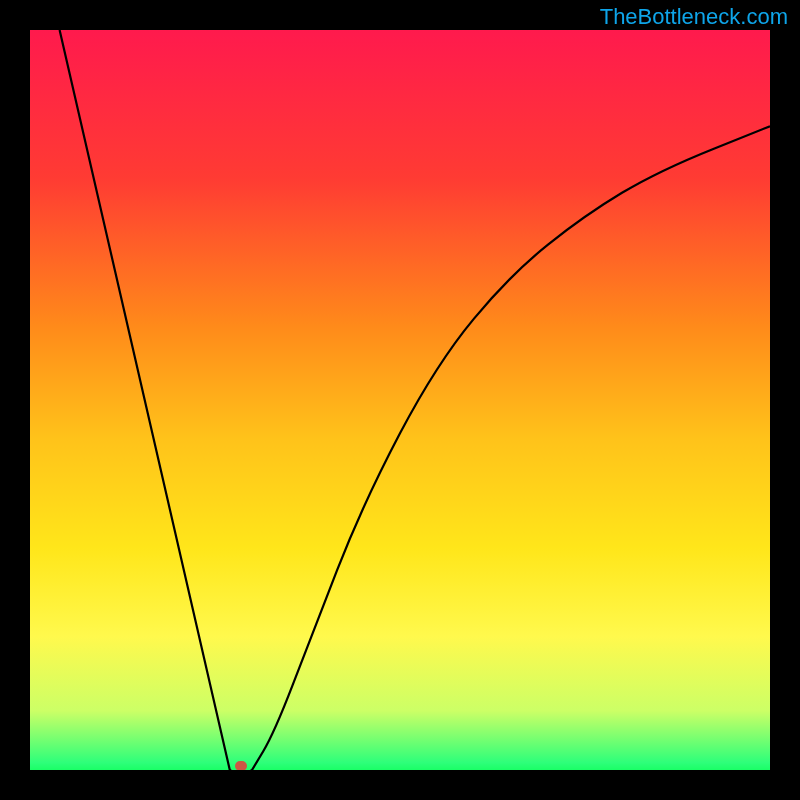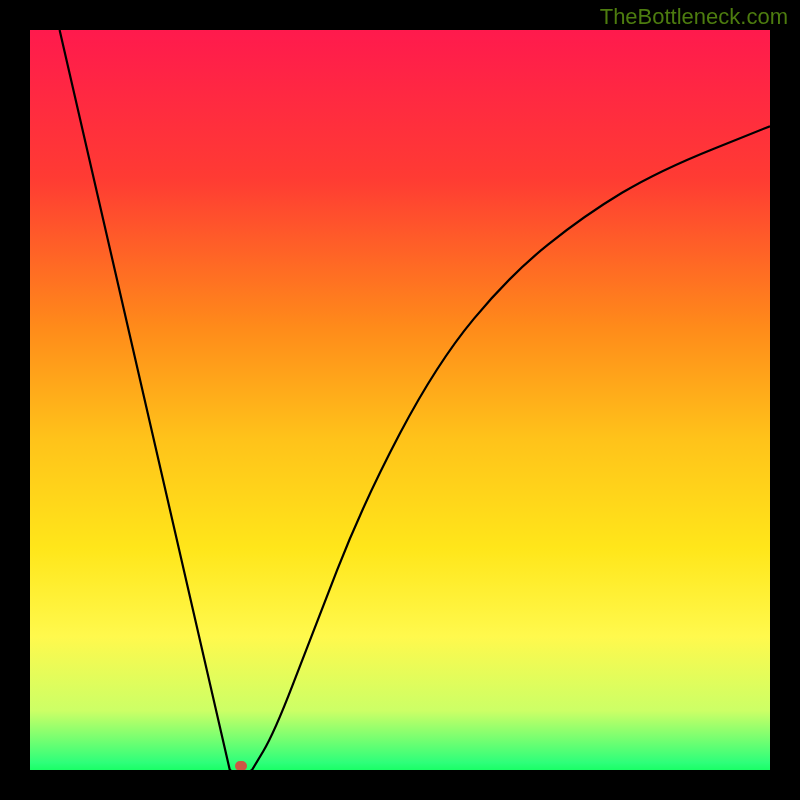--- a/index.html
+++ b/index.html
@@ -8,21 +8,21 @@
     width: 800px;
     height: 800px;
     background: #000;
     position: relative;
     font-family: Arial, Helvetica, sans-serif;
   }
   .watermark {
     position: absolute;
     top: 4px;
     right: 12px;
-    color: #4d7c0f;
+    color: #0ea5e9;
     font-size: 22px;
     font-weight: 500;
     z-index: 10;
   }
   .plot-area {
     position: absolute;
     top: 30px;
     left: 30px;
     width: 740px;
     height: 740px;

